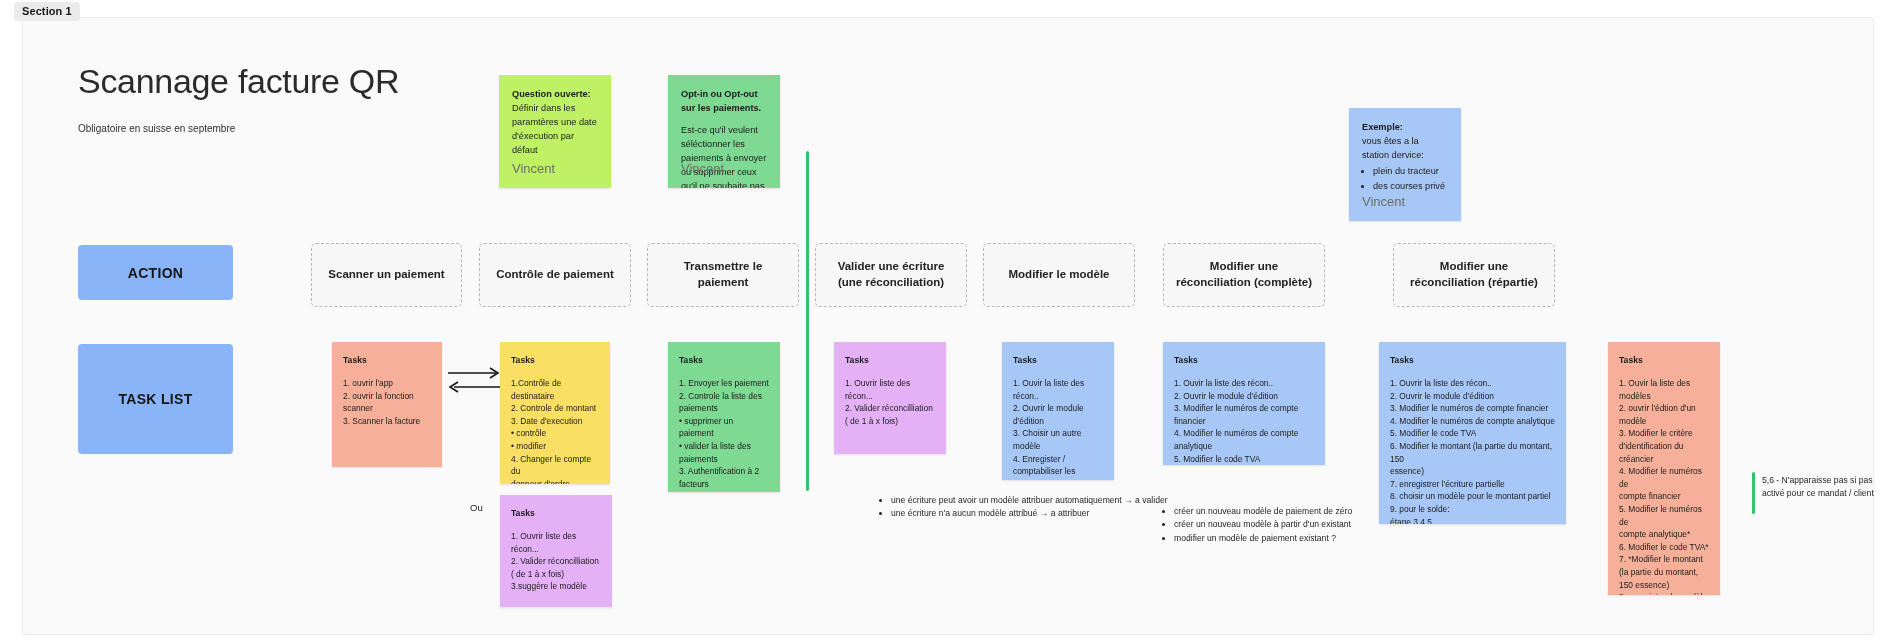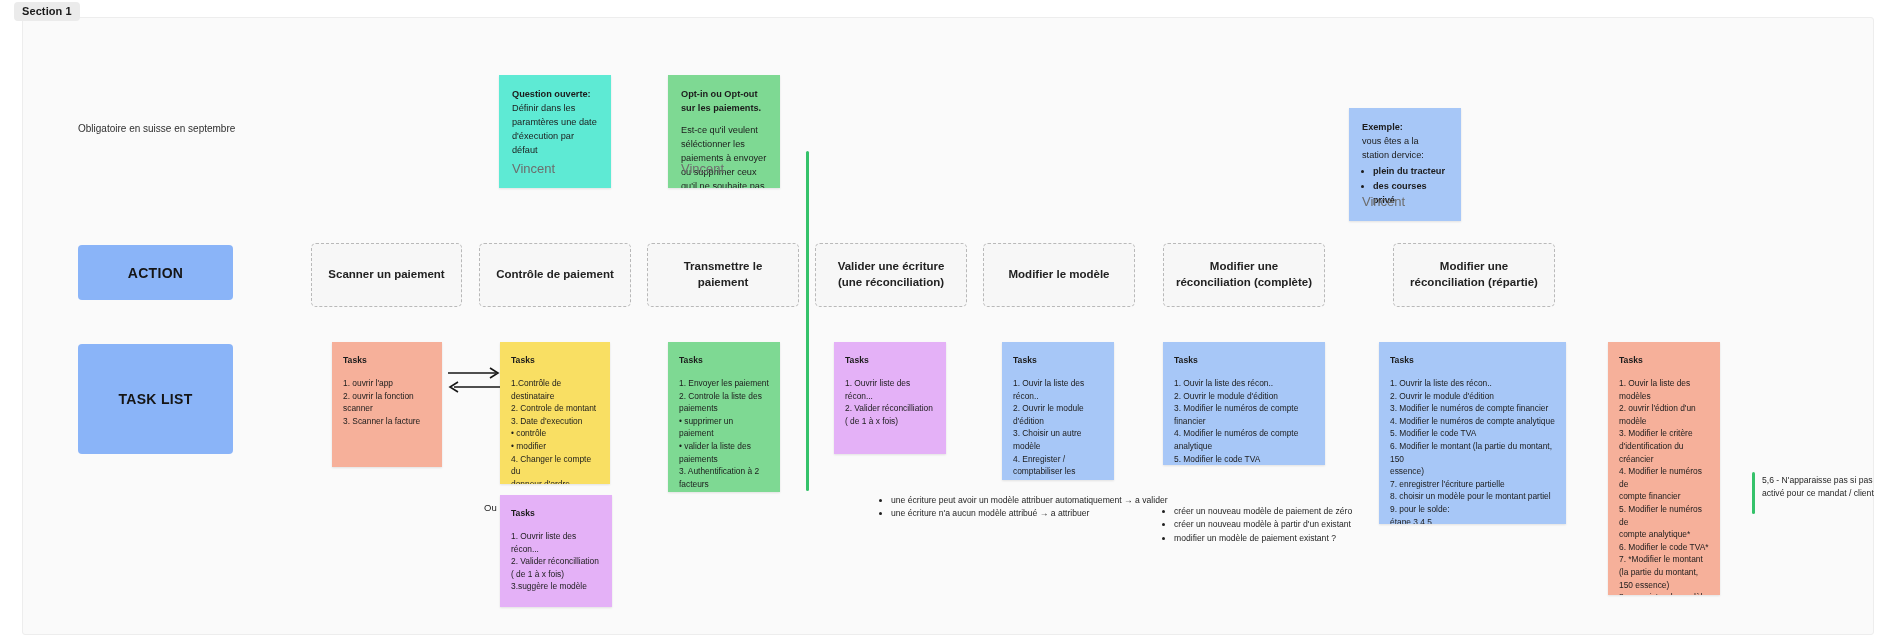--- a/index.html
+++ b/index.html
@@ -76,27 +76,27 @@
   .sticky {
     position: absolute;
     padding: 13px 13px 10px 13px;
     font-size: 9.2px; line-height: 1.52; color: #1c1c1c;
     box-shadow: 0 1px 2px rgba(0,0,0,.10);
     overflow: hidden;
   }
   .sticky .s-title { font-weight: 700; display: block; }
   .sticky .s-body  { display: block; white-space: pre-line; }
   .sticky .s-gap   { display: block; height: 8px; }
-  .sticky ul { margin: 2px 0 0 11px; font-weight: bold; }
+  .sticky ul { margin: 2px 0 0 11px; }
   .sticky li { margin-bottom: 1px; }
   .sticky .s-author {
     position: absolute; left: 13px; bottom: 9px;
     font-size: 13px; color: #6d6d6d; font-weight: 400;
   }
-  .sticky-yellow { background: #5eead4; }
+  .sticky-yellow { background: #bef264; }
   .sticky-green  { background: #7ed993; }
   .sticky-blue   { background: #a7c7f7; }
 
   
   .task-card {
     position: absolute;
     padding: 12px 11px 0 11px;
     font-size: 8.4px; line-height: 1.5; color: #1c1c1c;
     box-shadow: 0 1px 2px rgba(0,0,0,.10);
     overflow: hidden;
@@ -111,39 +111,40 @@
   .tc-purple { background: #e4b1f7; }
   .tc-blue   { background: #a7c7f7; }
 
   
   .free-text {
     position: absolute;
     font-size: 8.6px; line-height: 1.55; color: #1f1f1f;
   }
   .free-text ul { margin-left: 11px; list-style: disc; }
   .label-ou {
-    position: absolute; font-size: 9.5px; color: #1f1f1f; margin-left: 14px;
+    position: absolute; font-size: 9.5px; color: #1f1f1f;
   }
 
   
   .v-divider {
     position: absolute; width: 2.5px; background: #35c26a; border-radius: 2px;
   }
 
   
   .arrows { position: absolute; }
 </style>
 </head>
 <body>
 
 <div id="canvas">
 
   <div class="section-frame"></div>
   <div class="section-tab">Section 1</div>
 
+  <div class="board-title">Scannage facture QR</div>
   <div class="board-subtitle">Obligatoire en suisse en septembre</div>
 
 
   <div class="sticky sticky-yellow" style="left:499px; top:75px; width:112px; height:113px;">
     <span class="s-title">Question ouverte:</span>
     <span class="s-body">Définir dans les paramtères une date d'éxecution par défaut</span>
     <span class="s-author">Vincent</span>
   </div>
 
   <div class="sticky sticky-green" style="left:668px; top:75px; width:112px; height:113px;">

